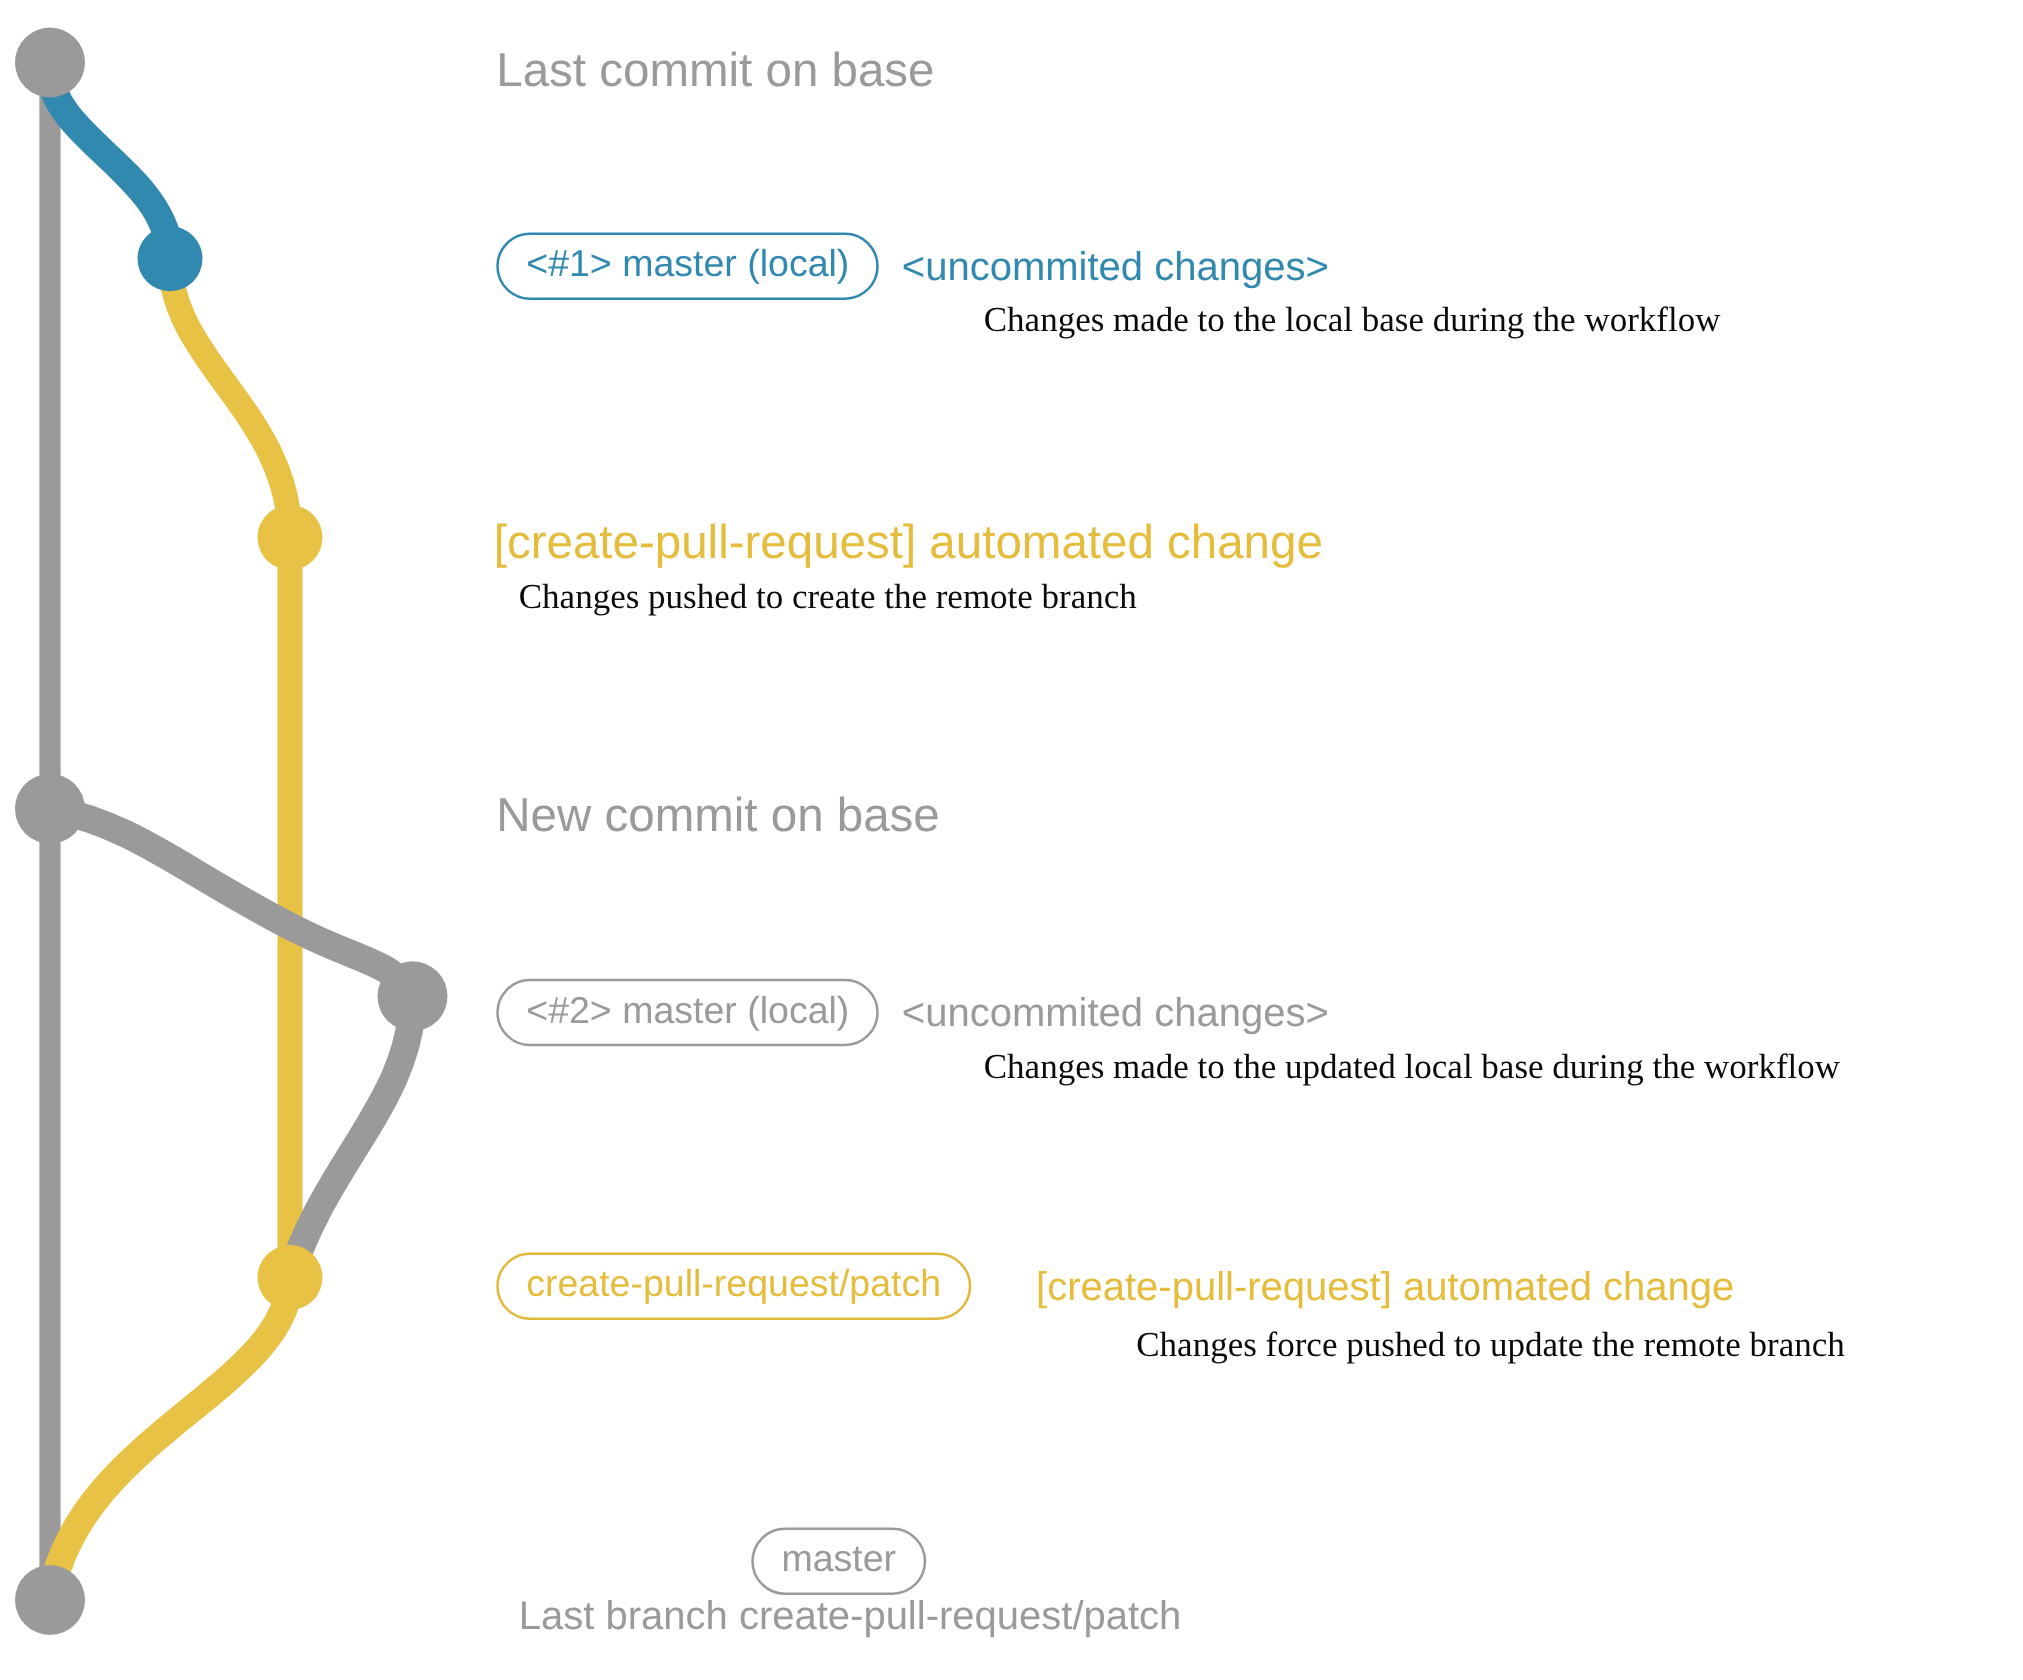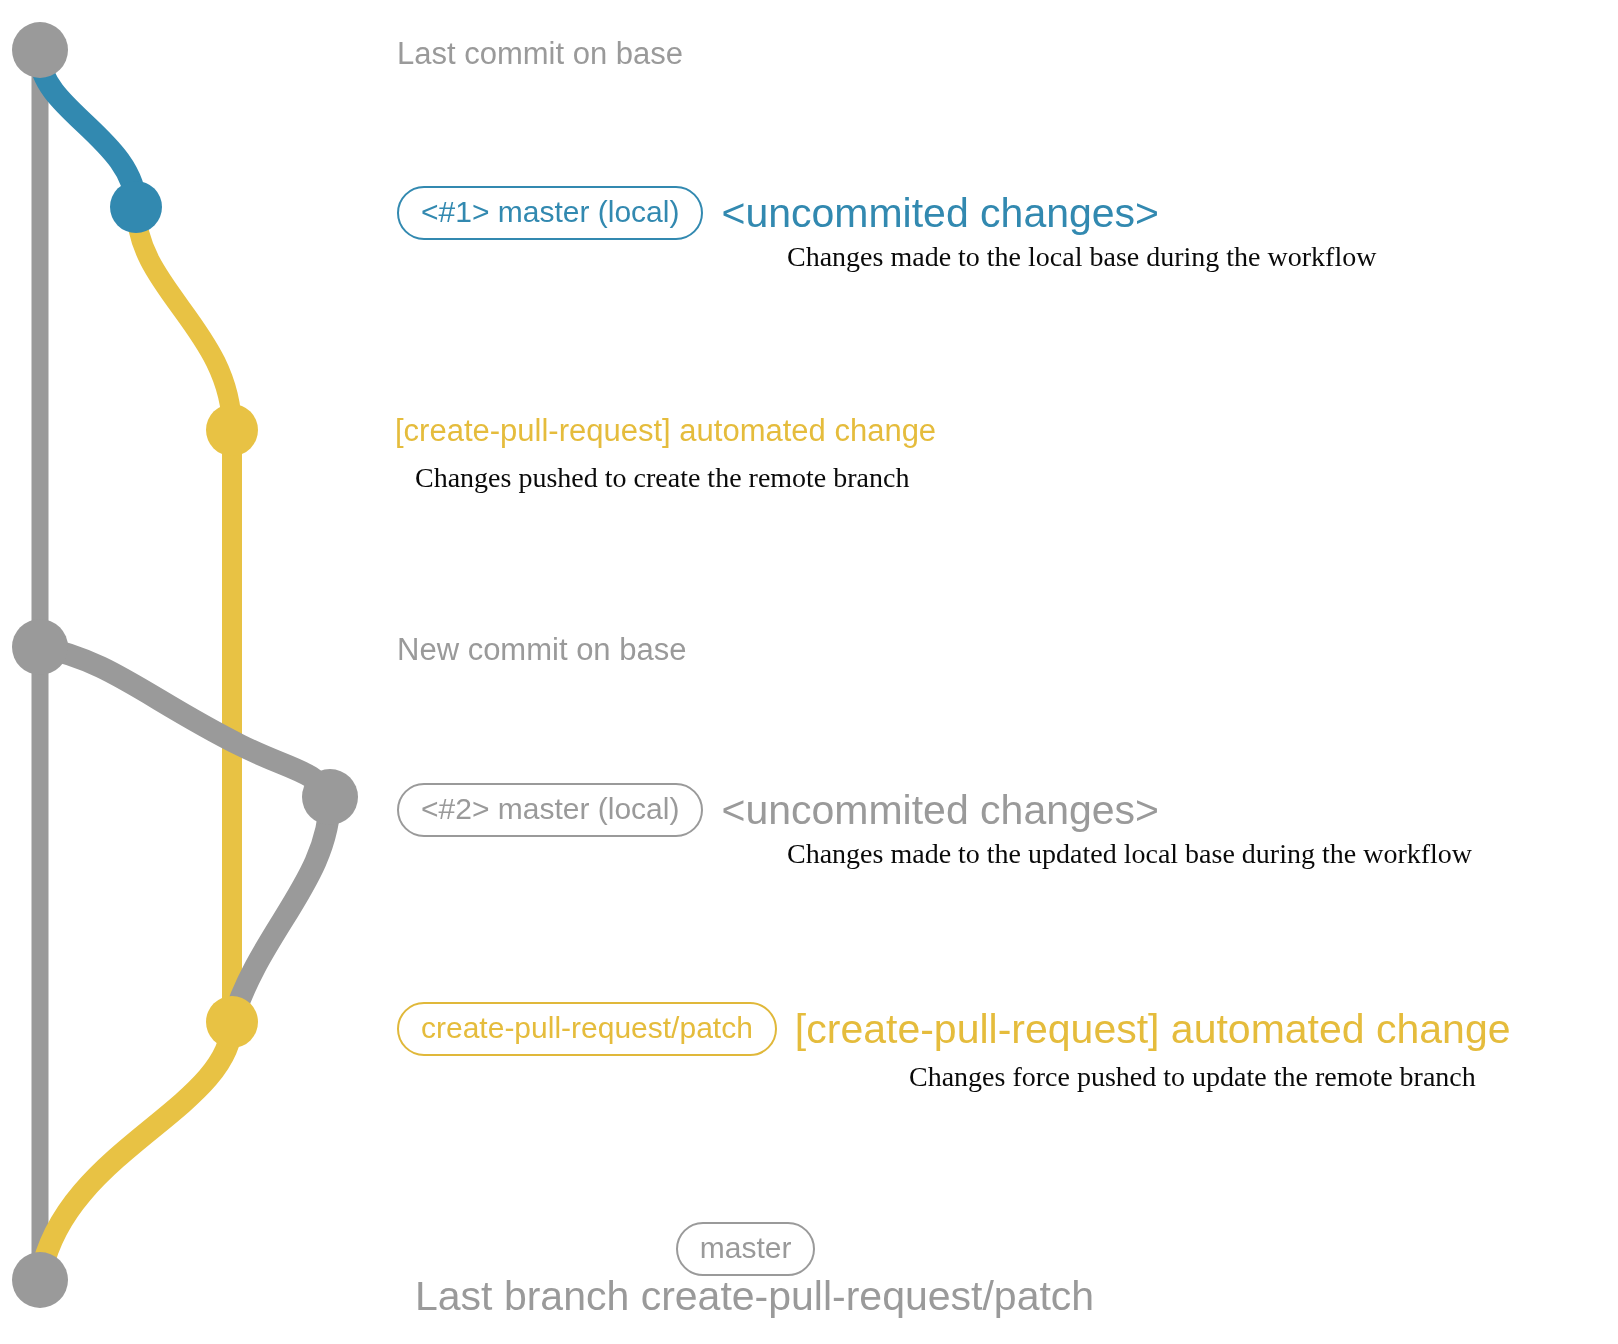--- a/index.html
+++ b/index.html
@@ -43,32 +43,32 @@
     color: #9a9a9a;
     white-space: nowrap;
     background: transparent;
     box-sizing: border-box;
   }
   .badge.blue  { border-color: #3289b0; color: #3289b0; }
   .badge.gold  { border-color: #e0b83a; color: #e5bc3c; }
   .badge.gray  { border-color: #9a9a9a; color: #9a9a9a; }
 
   .commit-msg {
-    font-size: 41px;
+    font-size: 32px;
     line-height: 1;
     white-space: nowrap;
     margin-left: 18px;
   }
   .commit-msg.blue { color: #3289b0; }
   .commit-msg.gold { color: #e5bc3c; }
   .commit-msg.gray { color: #9a9a9a; }
 
   .plain-title {
     position: absolute;
-    font-size: 31px;
+    font-size: 38px;
     line-height: 1;
     color: #9a9a9a;
     white-space: nowrap;
   }
 
   .note {
     position: absolute;
     font-family: Liberation Serif, serif;
     font-size: 28px;
     line-height: 1;
@@ -116,21 +116,21 @@
 <div class="note" style="left:415px; top:464px;">Changes pushed to create the remote branch</div>
 
 <div class="plain-title" style="left:397px; top:634px;">New commit on base</div>
 
 <div class="row" style="left:397px; top:783px;">
   <span class="badge gray">&lt;#2&gt; master (local)</span>
   <span class="commit-msg gray">&lt;uncommited changes&gt;</span>
 </div>
 <div class="note" style="left:787px; top:840px;">Changes made to the updated local base during the workflow</div>
 
-<div class="row" style="left:397px; top:1002px;">
+<div class="row" style="left:397px; top:1002px;gap:34px;">
   <span class="badge gold">create-pull-request/patch</span>
   <span class="commit-msg gold">[create-pull-request] automated change</span>
 </div>
 <div class="note" style="left:873px; top:1063px;margin-left:36px;">Changes force pushed to update the remote branch</div>
 
 <div class="row" style="left:397px; top:1222px;flex-direction:column;">
   <span class="badge gray">master</span>
   <span class="commit-msg gray">Last branch create-pull-request/patch</span>
 </div>
 

